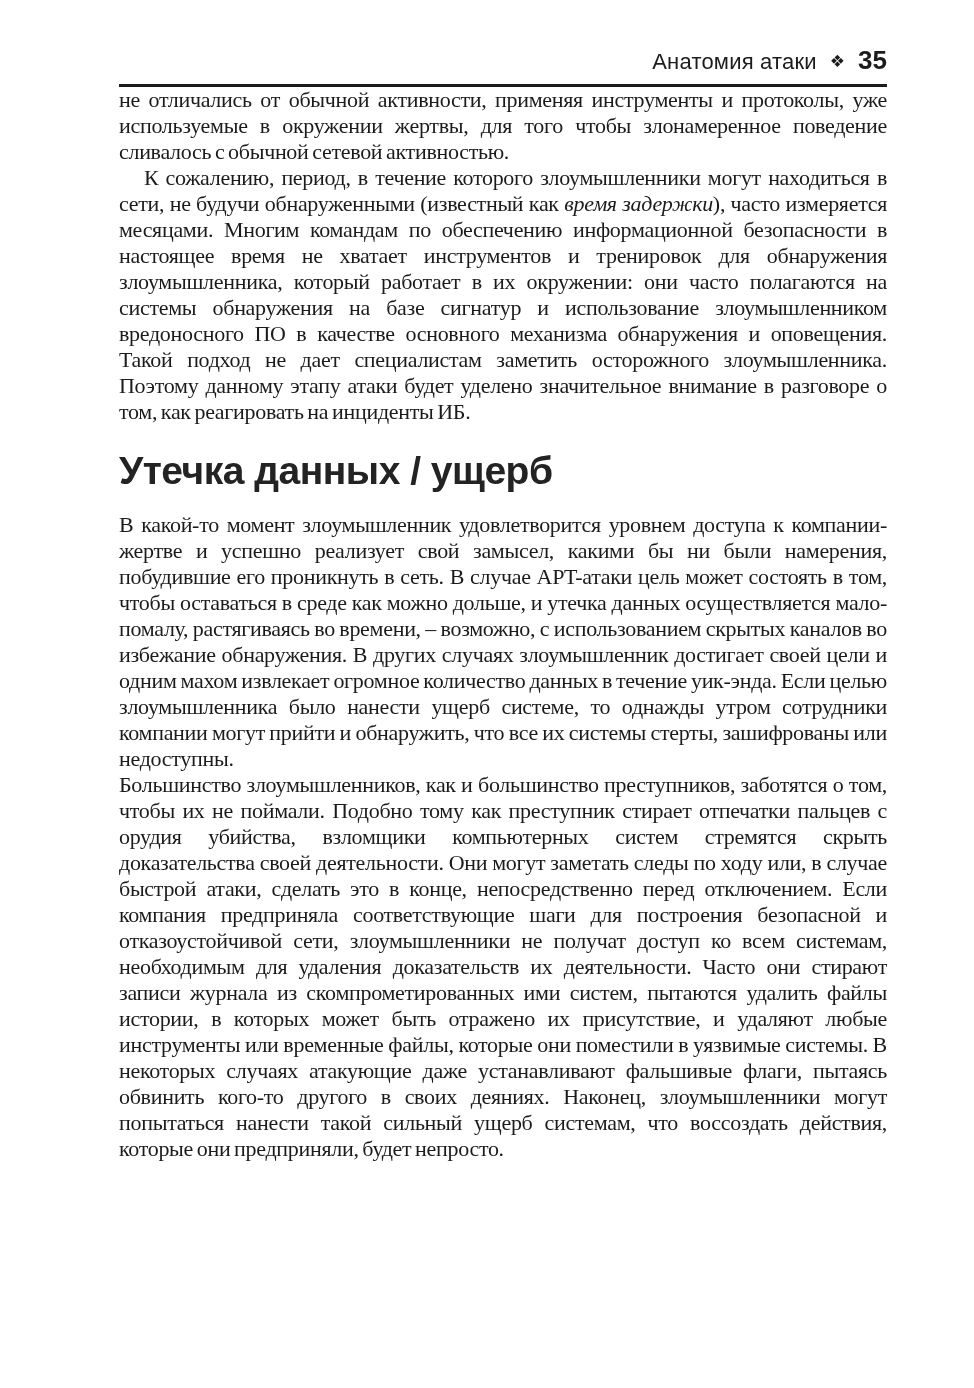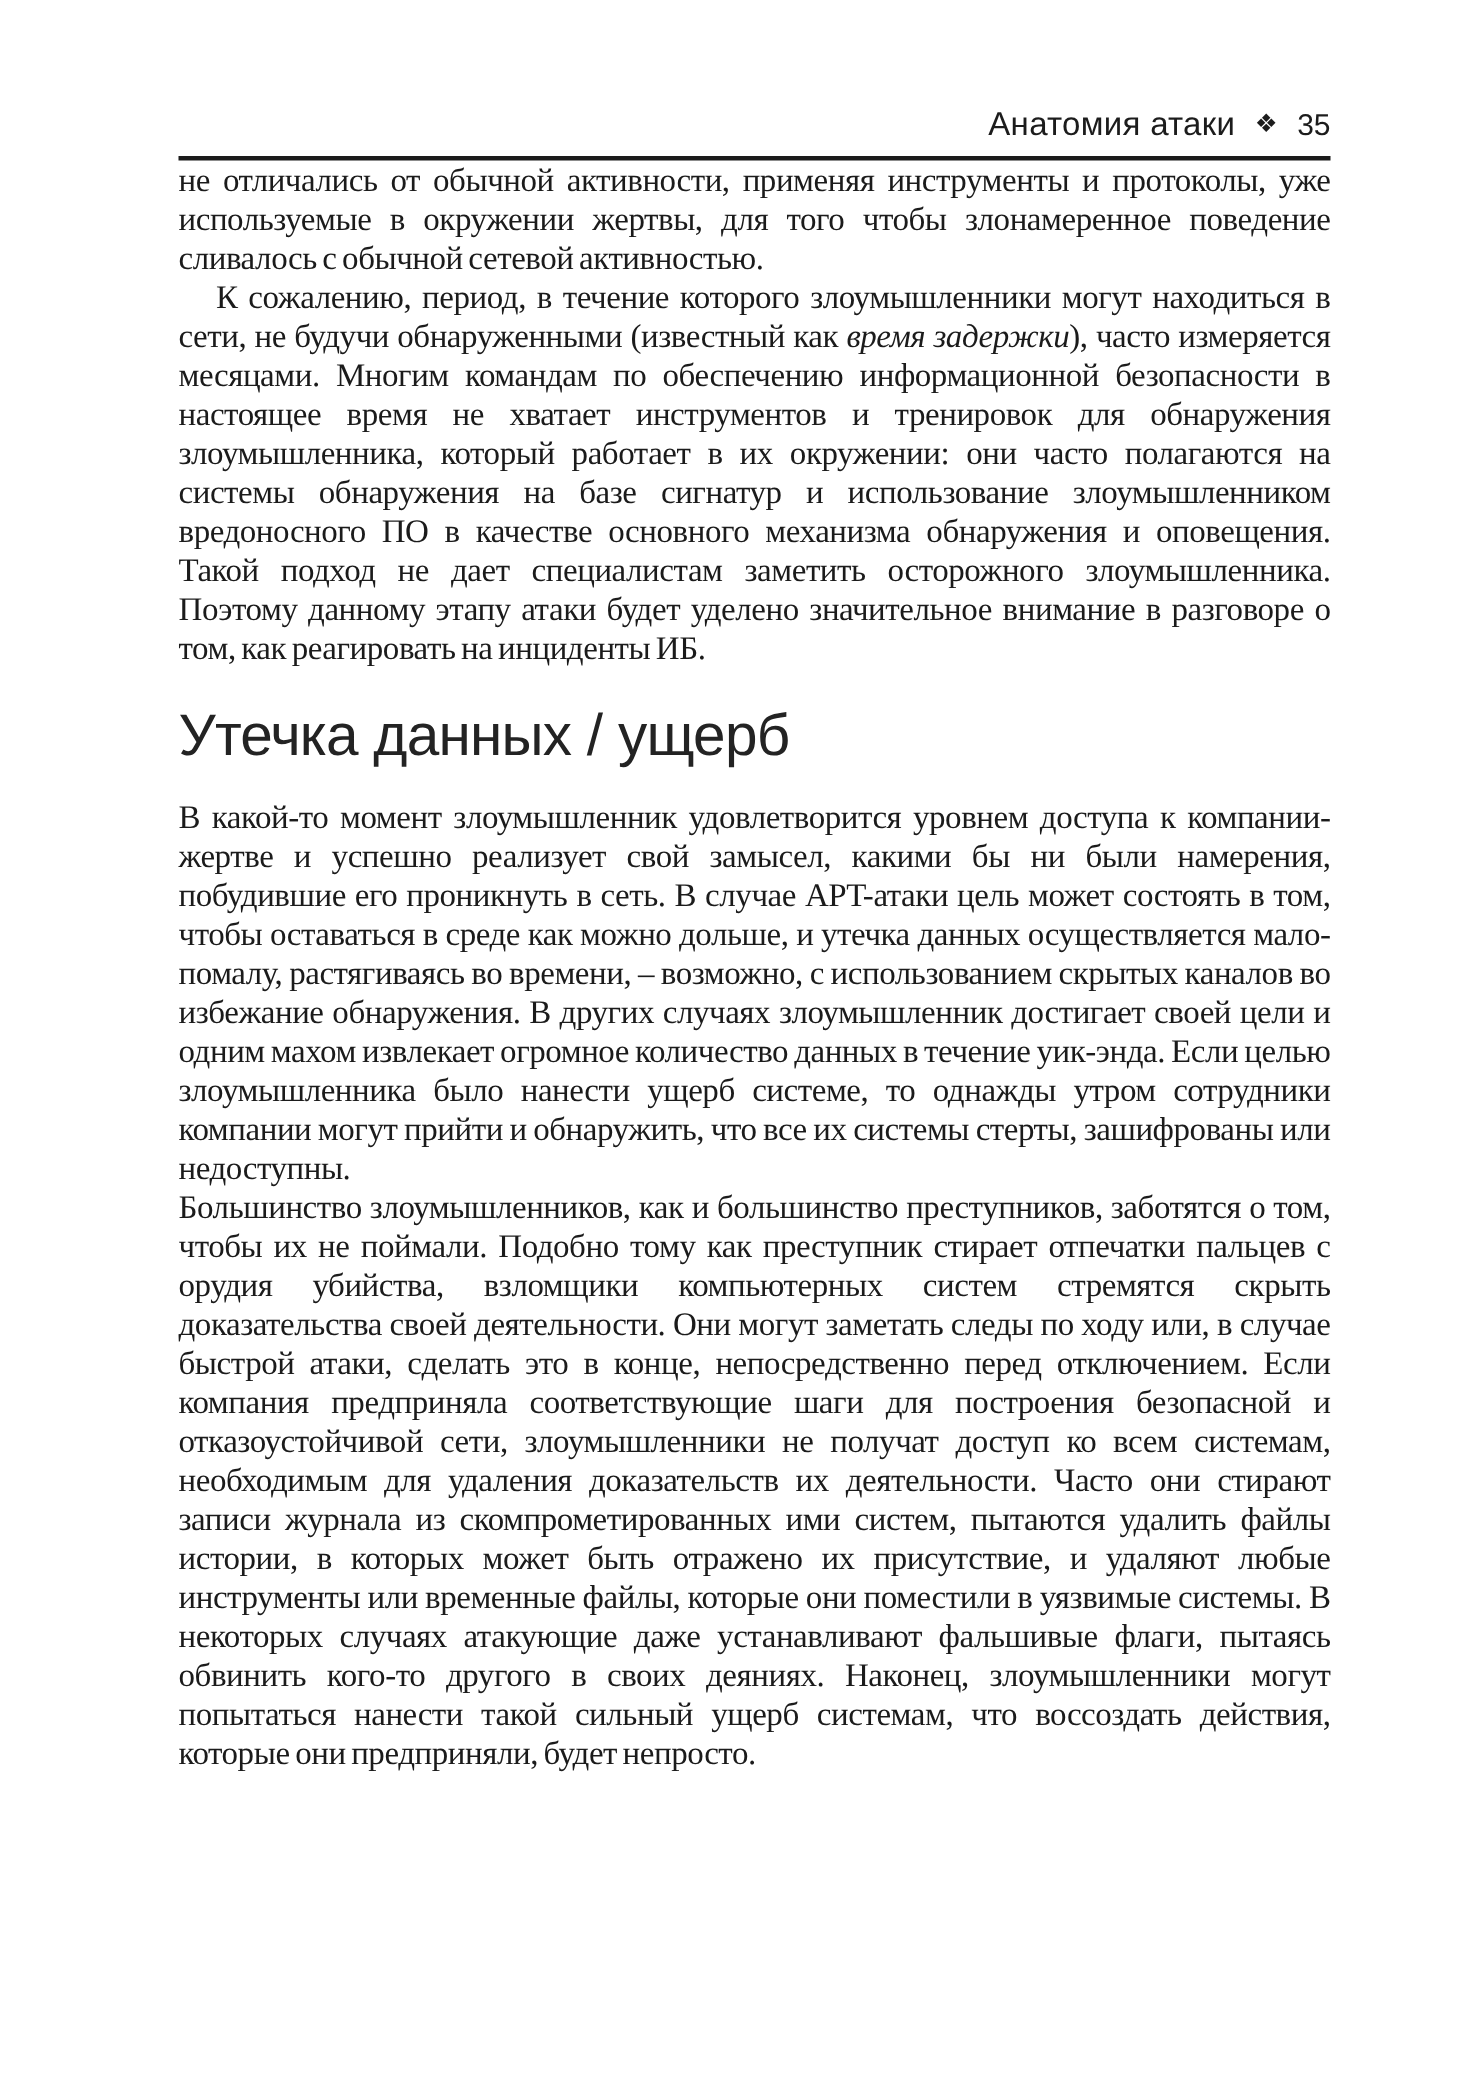--- a/index.html
+++ b/index.html
@@ -10,21 +10,21 @@
   .page {
     position: relative;
     width: 974px;
     height: 1388px;
     background: #ffffff;
     overflow: hidden;
   }
   .column {
     position: absolute;
     left: 119px;
-    top: 70px;
+    top: 45px;
     width: 768px;
   }
   .running-head {
     display: flex;
     justify-content: flex-end;
     align-items: baseline;
     gap: 13px;
     font-family: "Liberation Sans", sans-serif;
     color: #1c1c1c;
     padding-bottom: 8px;
@@ -33,43 +33,43 @@
   .running-title {
     font-size: 22px;
     letter-spacing: 0.2px;
   }
   .ornament {
     font-size: 17px;
     position: relative;
     top: -2px;
   }
   .page-number {
-    font-size: 20px;
-    font-weight: 400;
+    font-size: 26px;
+    font-weight: 700;
   }
   .bodytext {
     font-family: "Liberation Serif", serif;
     font-size: 22px;
     line-height: 26px;
     color: #1b1b1b;
     text-align: justify;
     letter-spacing: -0.3px;
     word-spacing: -1.5px;
     hyphens: auto;
     -webkit-hyphens: auto;
   }
   .bodytext p {
     margin: 0;
   }
   .bodytext p.indent {
     text-indent: 25px;
   }
   .section-heading {
     font-family: "Liberation Sans", sans-serif;
-    font-weight: 400;
+    font-weight: 700;
     font-size: 39px;
     line-height: 1.1;
     color: #232323;
     letter-spacing: -0.5px;
     margin: 25px 0 19px 0;
     text-align: left;
     text-indent: 0;
     word-spacing: normal;
   }
   em.term {

